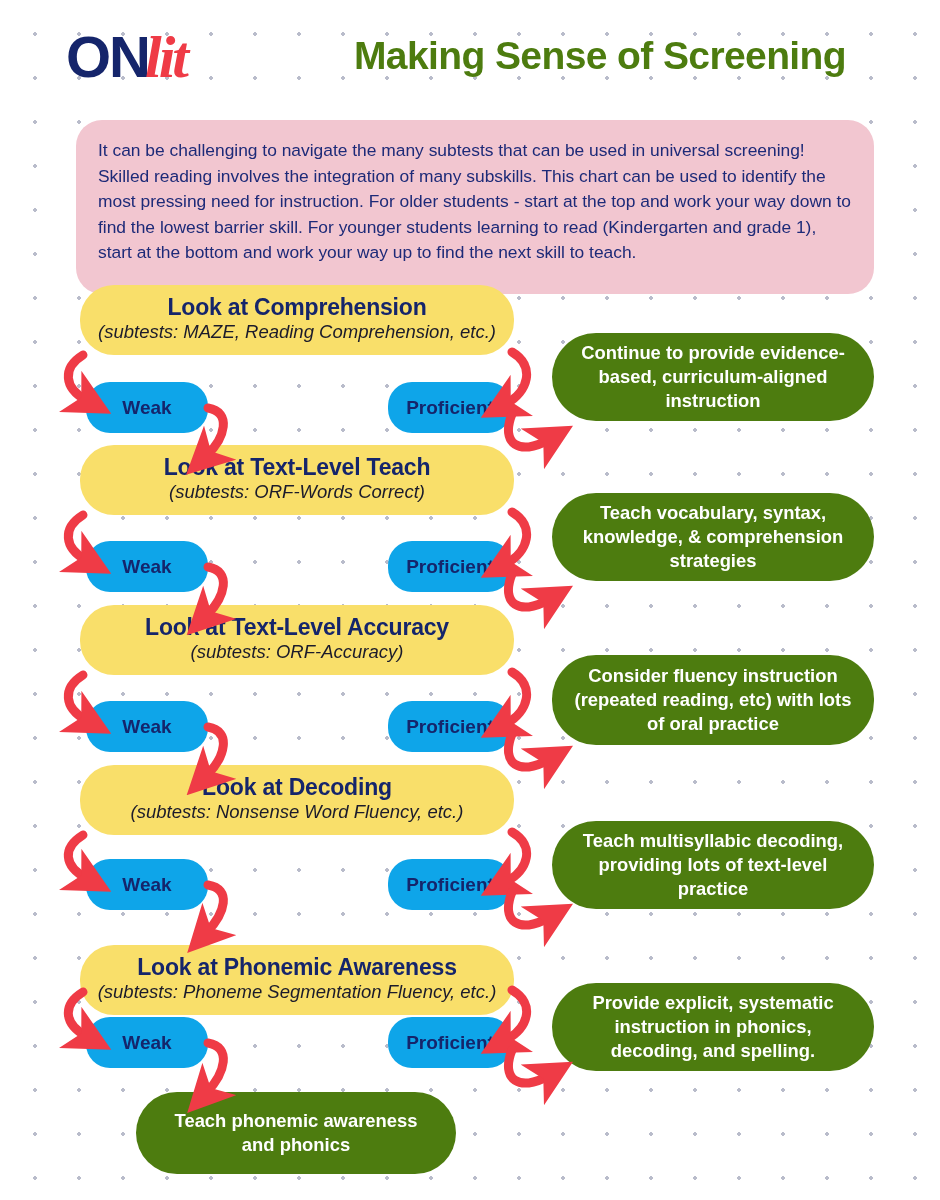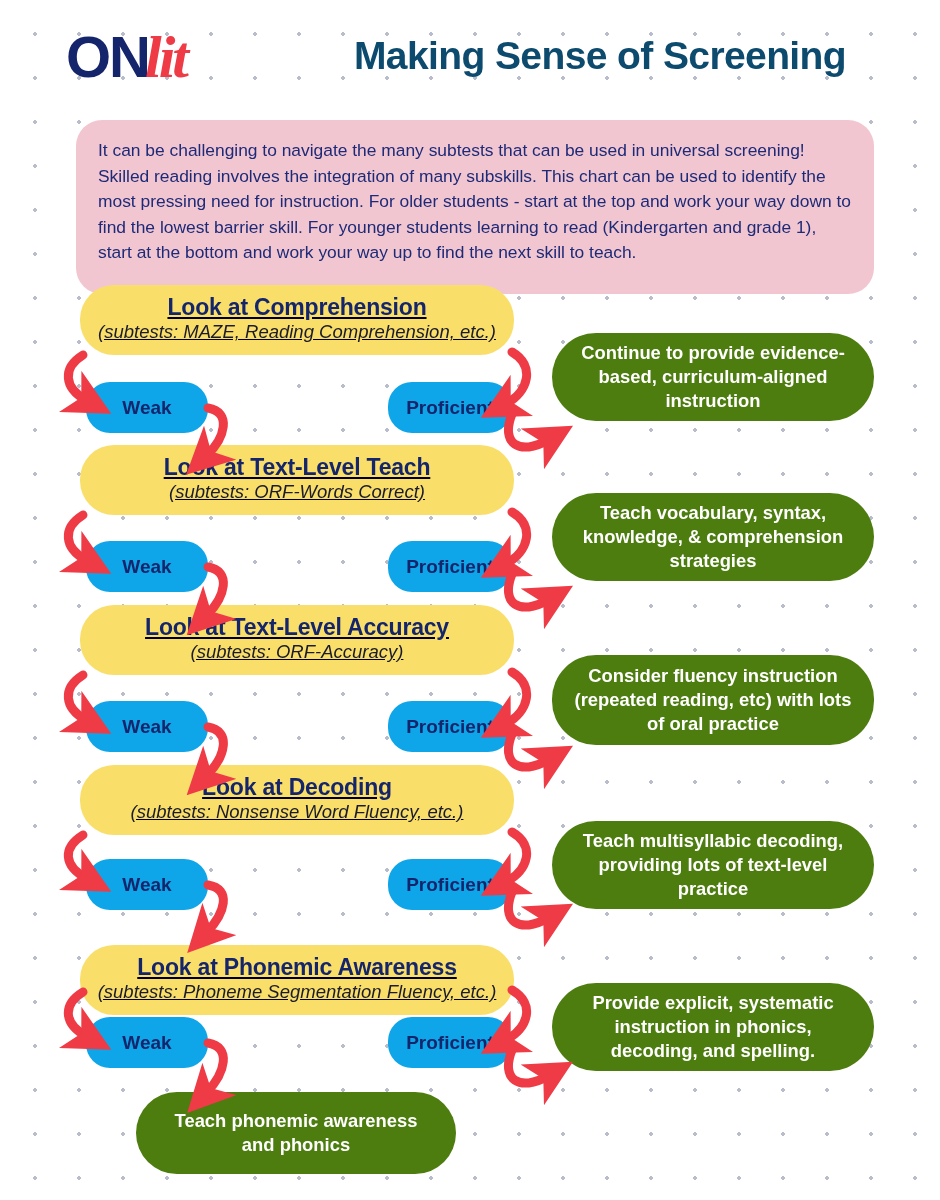--- a/index.html
+++ b/index.html
@@ -34,21 +34,21 @@
   }
   #logo .on{color:#15256b;font-family:"Liberation Sans",sans-serif;font-weight:bold;}
   #logo .lit{
     color:#ef3b46;font-family:"Liberation Serif",serif;
     font-style:italic;font-weight:bold;font-size:60px;letter-spacing:-3px;
     margin-left:-4px;
   }
   #main-title{
     position:absolute;left:300px;top:12px;width:600px;
     text-align:center;
-    font-size:39px;font-weight:bold;color:#0c4a6e;
+    font-size:39px;font-weight:bold;color:#4d7c0f;
     letter-spacing:-0.6px;white-space:nowrap;
   }
 
   
   #intro{
     position:absolute;left:76px;top:120px;width:798px;
     background:#f2c6d0;border-radius:26px;
     padding:18px 22px 28px 22px;
     box-sizing:border-box;
   }
@@ -60,21 +60,20 @@
 
   
   .row{position:absolute;left:0;width:940px;}
 
   .skill-box{
     position:absolute;
     background:#f9df6a;border-radius:34px;
     box-sizing:border-box;
     display:flex;flex-direction:column;align-items:center;justify-content:center;
     padding:7px 14px 9px 14px;
-    text-decoration:underline;
   }
   .skill-title{
     font-size:23px;font-weight:bold;color:#15256b;
     line-height:1.12;white-space:nowrap;letter-spacing:-0.2px;
   }
   .skill-sub{
     font-size:18.5px;font-style:italic;color:#1b1b2b;
     line-height:1.2;white-space:nowrap;margin-top:1px;
   }
 

